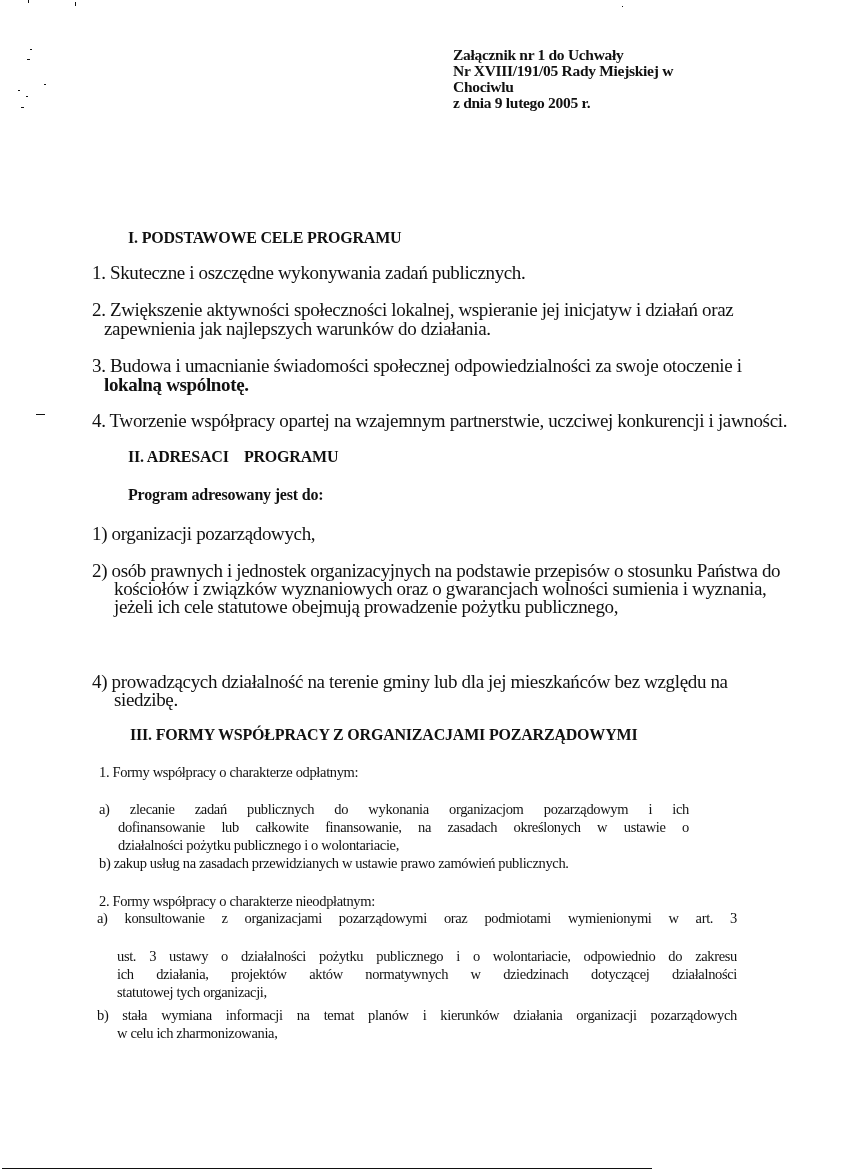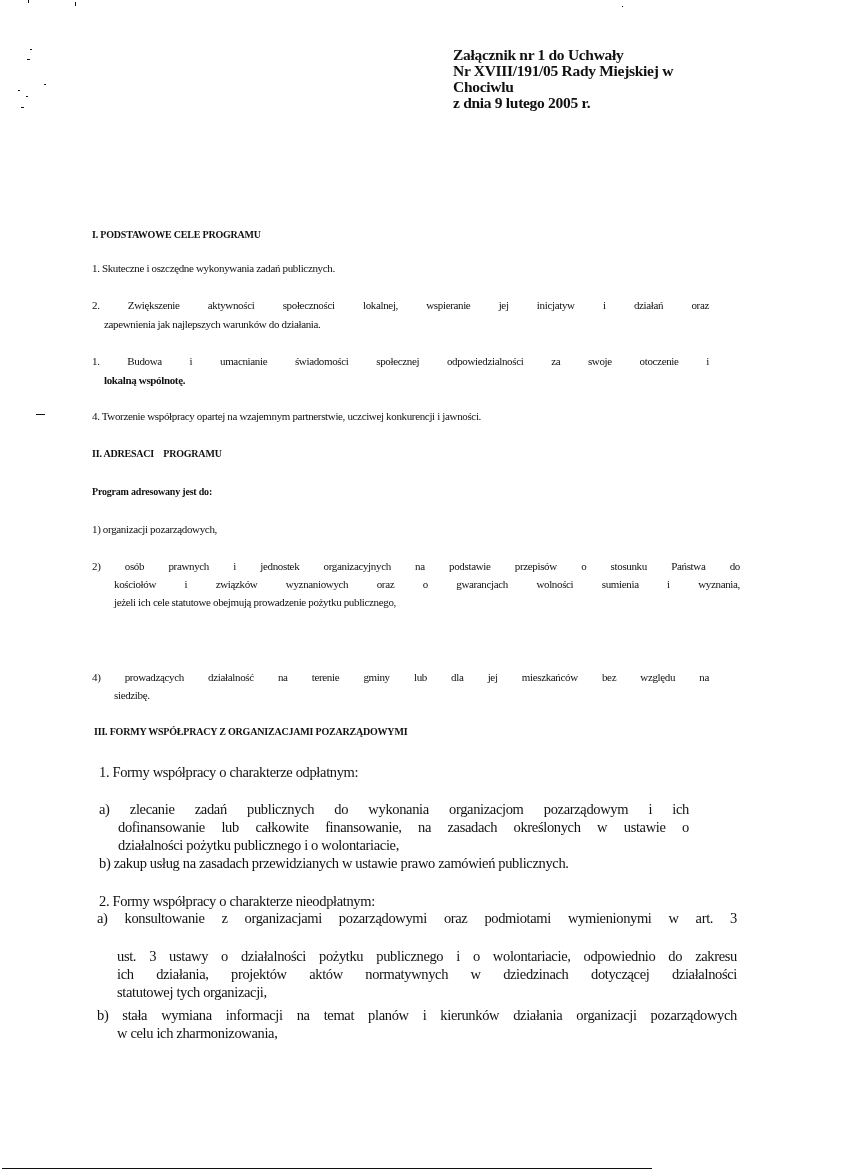--- a/index.html
+++ b/index.html
@@ -8,22 +8,22 @@
     font-family: "Liberation Serif", "DejaVu Serif", serif;
     color: #111111;
   }
   .page { position: absolute; left: 0; top: 0; width: 848px; height: 1170px; }
   .header-block {
     position: absolute; left: 453px; top: 47px;
     font-size: 15.5px; line-height: 16px; font-weight: bold;
     letter-spacing: -0.3px;
   }
   .header-block div { white-space: nowrap; }
-  .h { font-weight: bold; font-size: 10px; letter-spacing: -0.2px; }
-  .t { font-size: 11px; letter-spacing: -0.35px; }
+  .h { font-weight: bold; font-size: 16px; letter-spacing: -0.2px; margin-left: 36px; }
+  .t { font-size: 19px; letter-spacing: -0.35px; }
   .t2 { font-size: 14.5px; letter-spacing: -0.35px; }
   .just { text-align: justify; text-align-last: justify; white-space: nowrap; display: block; }
   .line { position: absolute; white-space: nowrap; }
   .speck { position: absolute; background: #111; }
   .bottom-rule { position: absolute; left: 2px; top: 1168px; width: 650px; height: 1px; background: #111; }
 </style>
 </head>
 <body>
 
 <div class="page">
@@ -49,21 +49,21 @@
   <div class="line h" style="left:92px;top:229px;">I. PODSTAWOWE CELE PROGRAMU</div>
 
   <div class="line t" style="left:92px;top:262px;">1. Skuteczne i oszczędne wykonywania zadań publicznych.</div>
 
   <div class="line t" style="left:92px;top:299px;width:617px;">
     <span class="just">2. Zwiększenie aktywności społeczności lokalnej, wspieranie jej inicjatyw i działań oraz</span>
   </div>
   <div class="line t" style="left:104px;top:318px;">zapewnienia jak najlepszych warunków do działania.</div>
 
   <div class="line t" style="left:92px;top:355px;width:617px;">
-    <span class="just">1. Budowa i umacnianie świadomości społecznej odpowiedzialności za swoje otoczenie i</span>
+    <span class="just">3. Budowa i umacnianie świadomości społecznej odpowiedzialności za swoje otoczenie i</span>
   </div>
   <div class="line t" style="left:104px;top:374px;font-weight:bold;">lokalną wspólnotę.</div>
 
   <div class="line t" style="left:92px;top:410px;">4. Tworzenie współpracy opartej na wzajemnym partnerstwie, uczciwej konkurencji i jawności.</div>
 
   <div class="line h" style="left:92px;top:448px;white-space:pre;">II. ADRESACI    PROGRAMU</div>
   <div class="line h" style="left:92px;top:486px;">Program adresowany jest do:</div>
 
   <div class="line t" style="left:92px;top:523px;">1) organizacji pozarządowych,</div>
 

